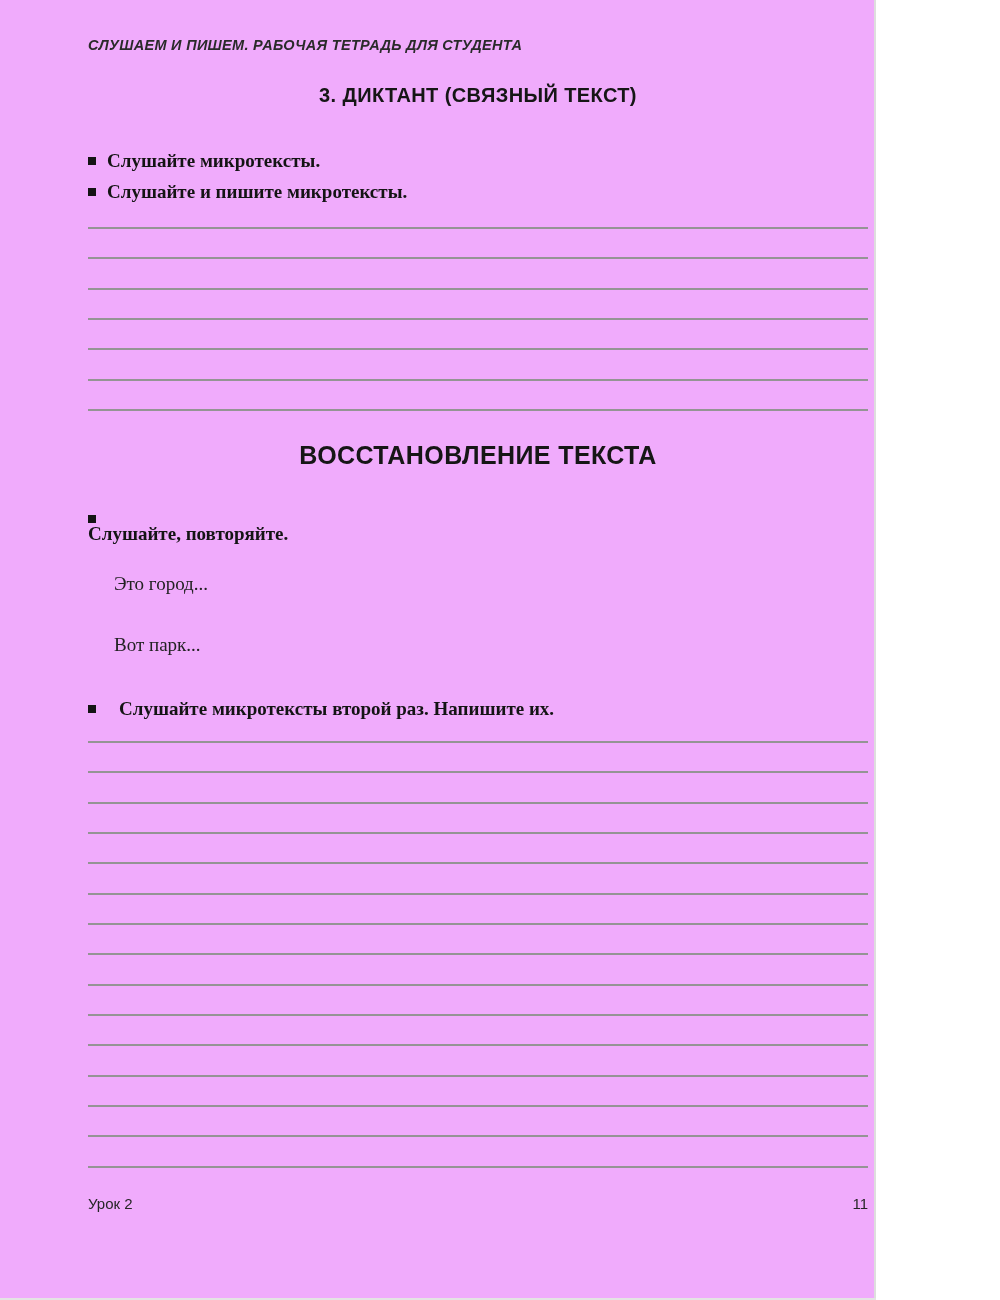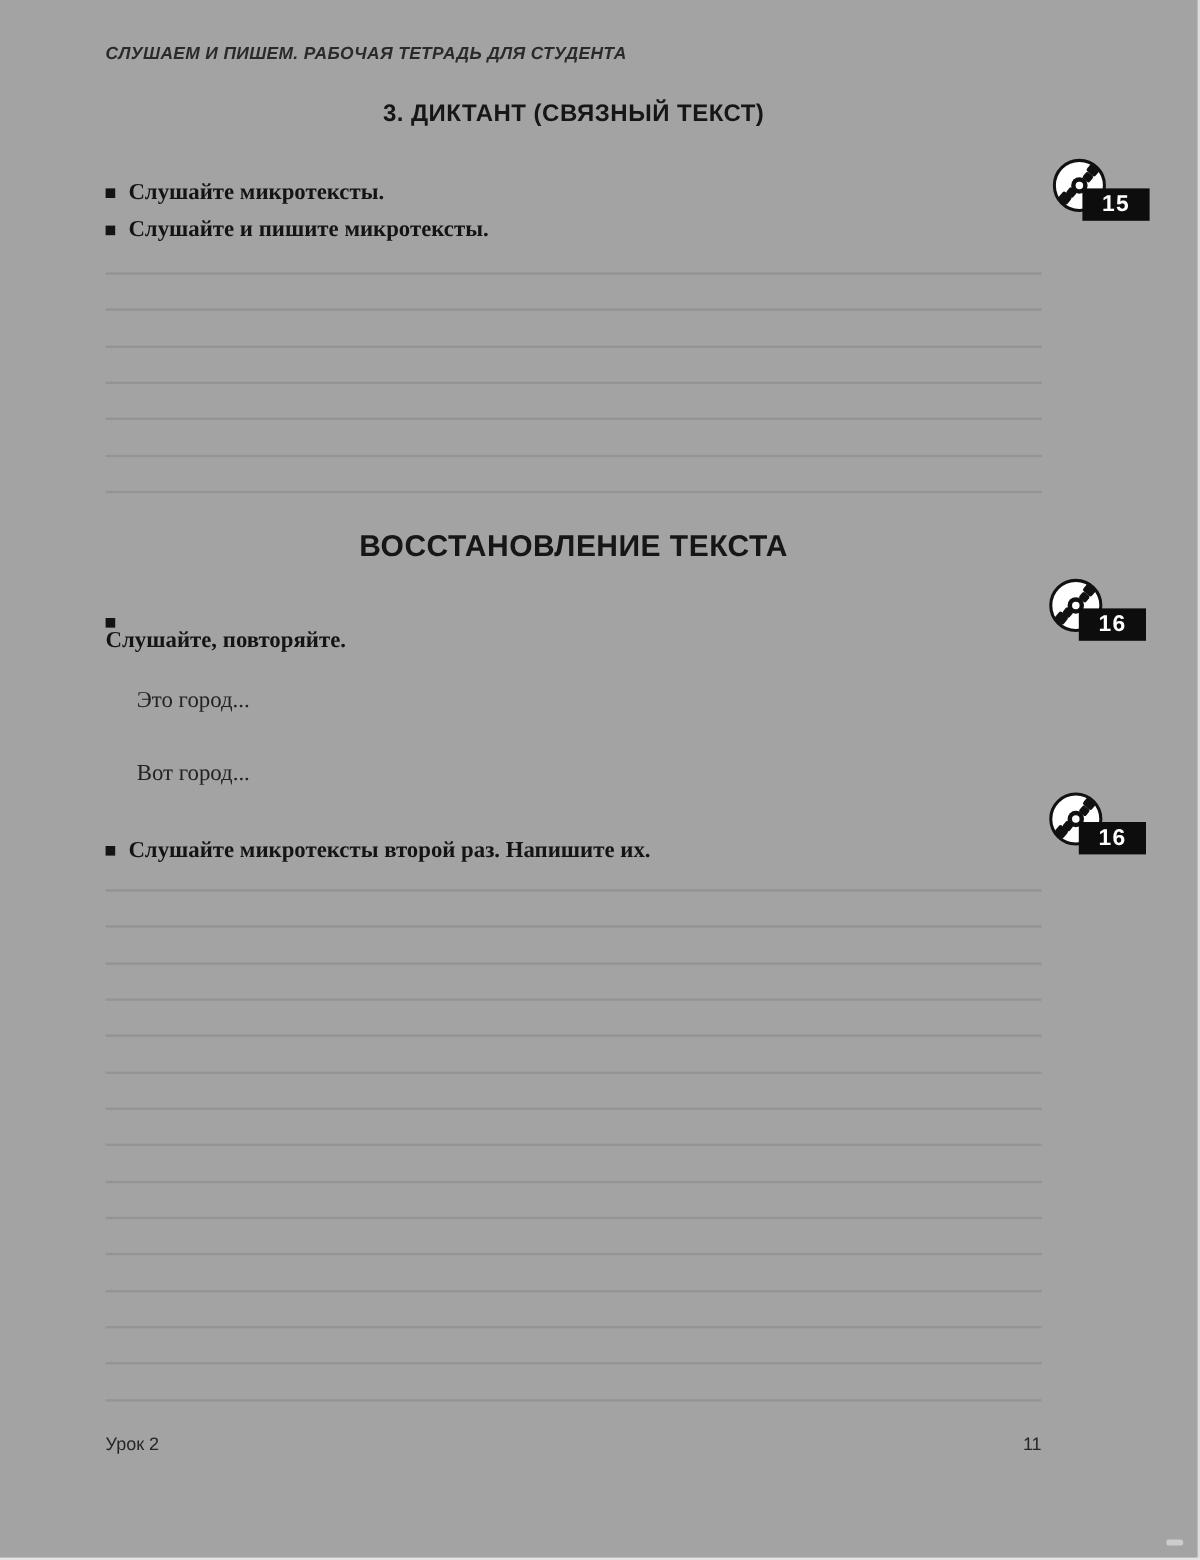--- a/index.html
+++ b/index.html
@@ -1,17 +1,17 @@
 <!DOCTYPE html>
 <html><head>
 <meta charset="utf-8">
 <style>
   html,body { margin:0; padding:0; background:#ffffff; }
   .page {
-    position:relative; width:1000px; height:1300px; background:#a3a3a3;
+    position:relative; width:876px; height:1300px; background:#f0abfc;
     font-family:"Liberation Sans", sans-serif; color:#1c1c1c; overflow:hidden;
   }
   .running-header {
     position:absolute; left:88px; top:37px;
     font:italic bold 14.5px "Liberation Sans", sans-serif;
     letter-spacing:0.3px; color:#2a2a2a; white-space:nowrap;
   }
   .section-title-1 {
     position:absolute; left:88px; top:84px; width:780px; text-align:center;
     font:bold 20px "Liberation Sans", sans-serif; letter-spacing:0.4px; color:#161616;
@@ -107,36 +107,36 @@
     </svg>
     <div class="cd-label">16</div>
   </div>
 
   <div class="task-row" style="top:508px;flex-direction:column;">
     <span class="sq"></span>
     <span>Слушайте, повторяйте.</span>
   </div>
 
   <div class="example-line" style="top:573px;">Это город...</div>
-  <div class="example-line" style="top:634px;">Вот город...</div>
+  <div class="example-line" style="top:634px;">Вот парк...</div>
 
   <div class="cd" style="left:873px; top:659px;">
     <svg viewBox="0 0 48 48" aria-hidden="true">
       <circle cx="24" cy="24" r="21.3" fill="#ffffff" stroke="#111111" stroke-width="2.6"></circle>
       <rect x="31" y="6.5" width="9.5" height="8.5" rx="2" fill="#111111" transform="rotate(40 35.75 10.75)"></rect>
       <rect x="27.5" y="13.5" width="7.5" height="7" rx="1.8" fill="#111111" transform="rotate(40 31.25 17)"></rect>
       <rect x="7" y="30.5" width="9.5" height="8.5" rx="2" fill="#111111" transform="rotate(40 11.75 34.75)"></rect>
       <rect x="13.5" y="26.5" width="7.5" height="7" rx="1.8" fill="#111111" transform="rotate(40 17.25 30)"></rect>
       <circle cx="24" cy="24" r="7" fill="#111111"></circle>
       <circle cx="24" cy="24" r="3.2" fill="#ffffff"></circle>
     </svg>
     <div class="cd-label">16</div>
   </div>
 
-  <div class="task-row" style="top:698px;">
+  <div class="task-row" style="top:698px;gap:12px;">
     <span class="sq"></span>
     <span>Слушайте микротексты второй раз. Напишите их.</span>
   </div>
 
   <div class="ruled" style="top:741px;">
       <div class="wline"></div>
       <div class="wline"></div>
       <div class="wline"></div>
       <div class="wline"></div>
       <div class="wline"></div>

